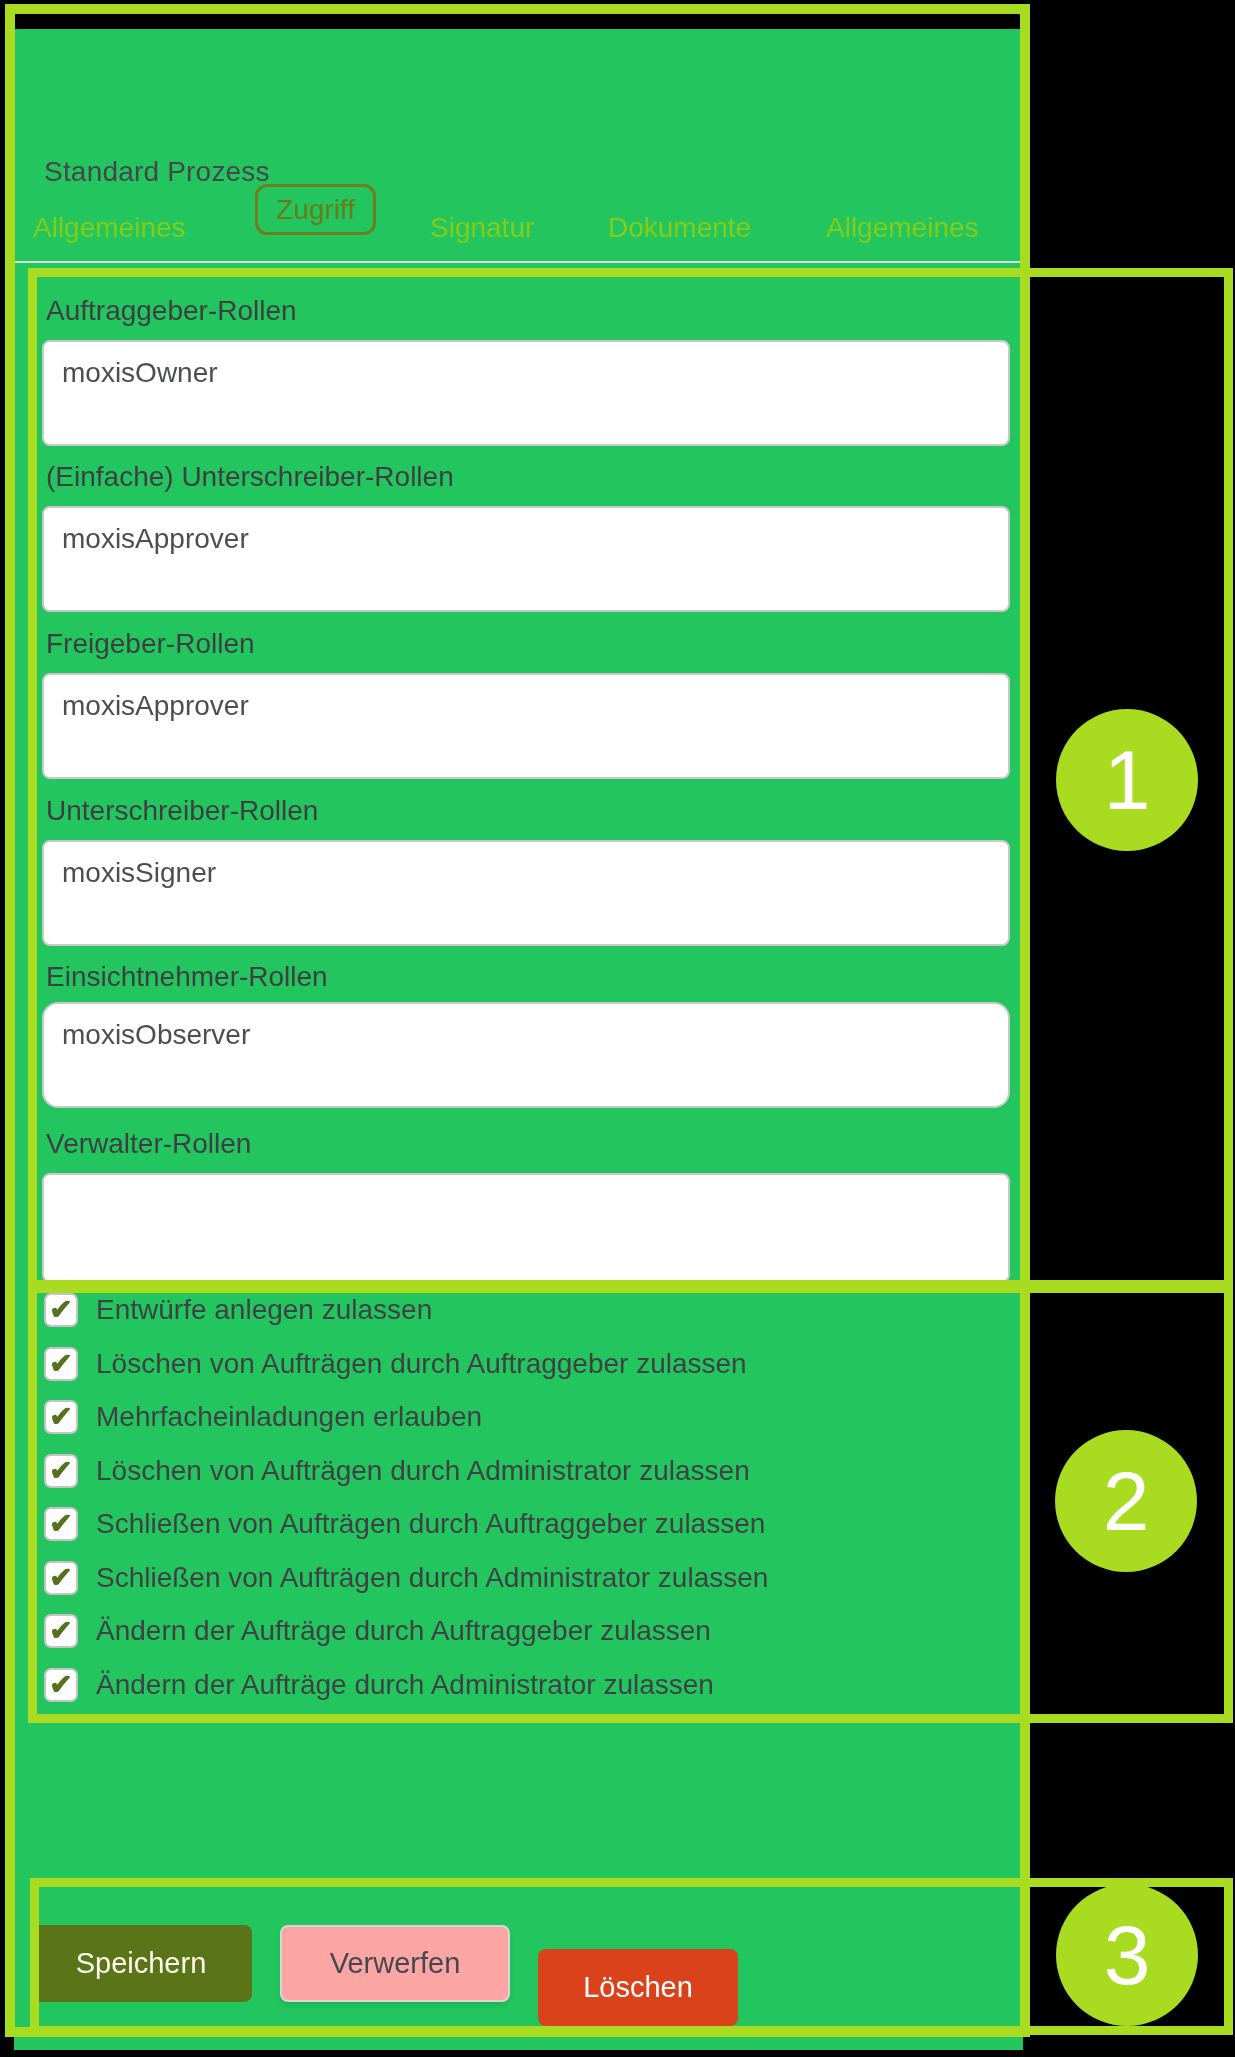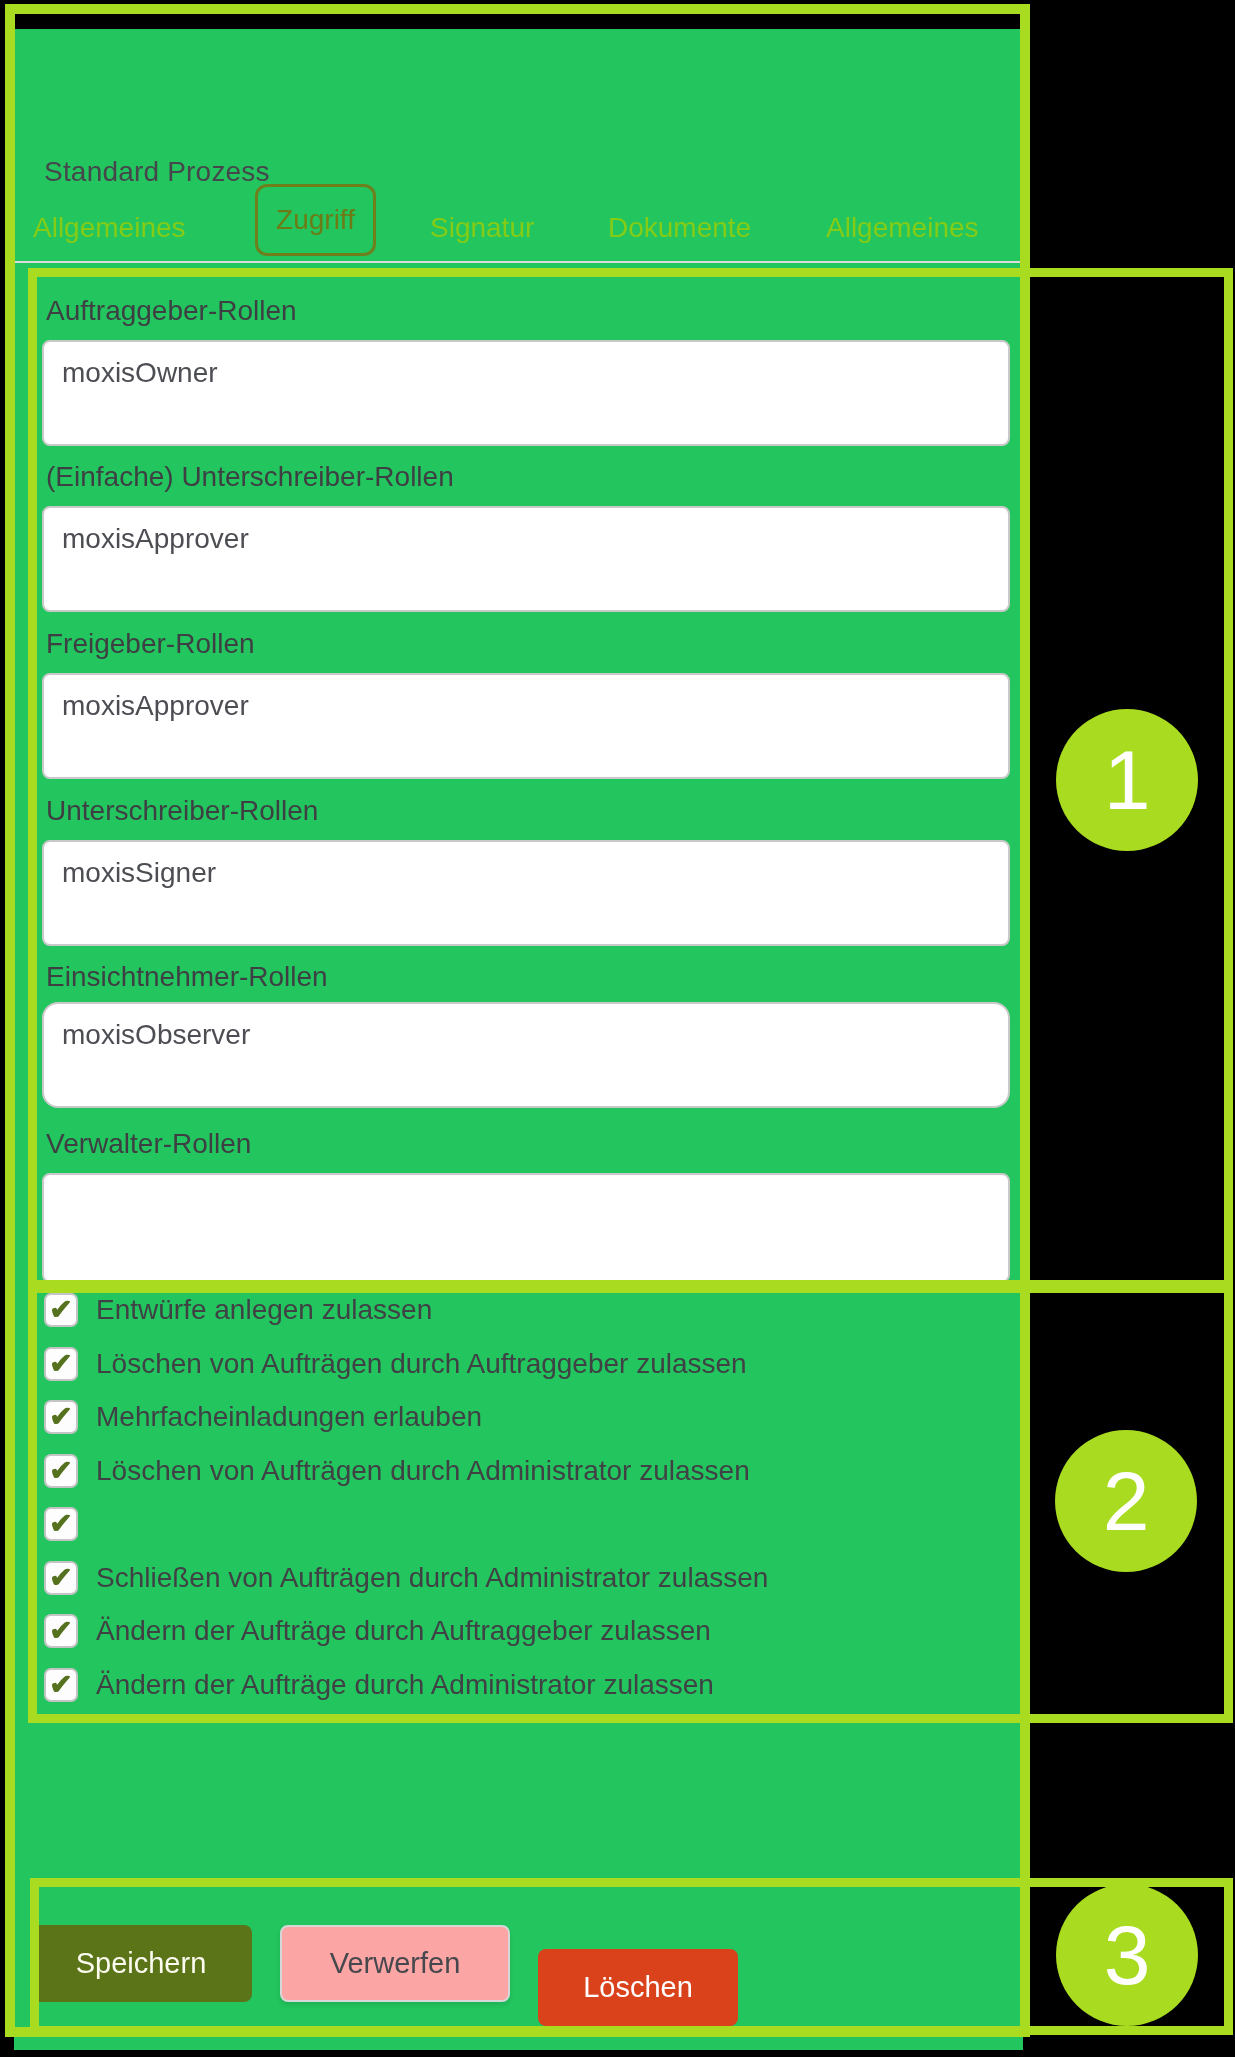--- a/index.html
+++ b/index.html
@@ -33,21 +33,21 @@
     cursor: pointer;
     white-space: nowrap;
   }
   .tab-0 { left: 33px; }
   .tab-2 { left: 430px; }
   .tab-3 { left: 608px; }
   .tab-4 { left: 826px; }
   .tab-active-box {
     position: absolute;
     left: 255px; top: 184px;
-    width: 121px; height: 72px;
+    width: 121px; height: 51px;
     border: 3px solid #6e7f1c;
     border-radius: 12px;
     display: flex; align-items: center; justify-content: center;
     font-size: 28px;
     color: #6d7b16;
     cursor: pointer;
   }
   .tab-rule {
     position: absolute;
     left: 14px; top: 261px;
@@ -206,20 +206,21 @@
 <div class="perm-row pr-2">
   <span class="checkbox">✔</span>
   <span class="perm-label">Mehrfacheinladungen erlauben</span>
 </div>
 <div class="perm-row pr-3">
   <span class="checkbox">✔</span>
   <span class="perm-label">Löschen von Aufträgen durch Administrator zulassen</span>
 </div>
 <div class="perm-row pr-4">
   <span class="checkbox">✔</span>
+  <span class="perm-label">Schließen von Aufträgen durch Auftraggeber zulassen</span>
 </div>
 <div class="perm-row pr-5">
   <span class="checkbox">✔</span>
   <span class="perm-label">Schließen von Aufträgen durch Administrator zulassen</span>
 </div>
 <div class="perm-row pr-6">
   <span class="checkbox">✔</span>
   <span class="perm-label">Ändern der Aufträge durch Auftraggeber zulassen</span>
 </div>
 <div class="perm-row pr-7">

